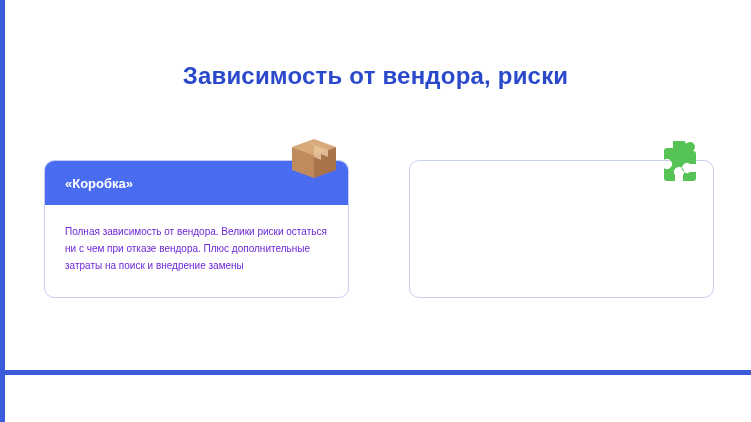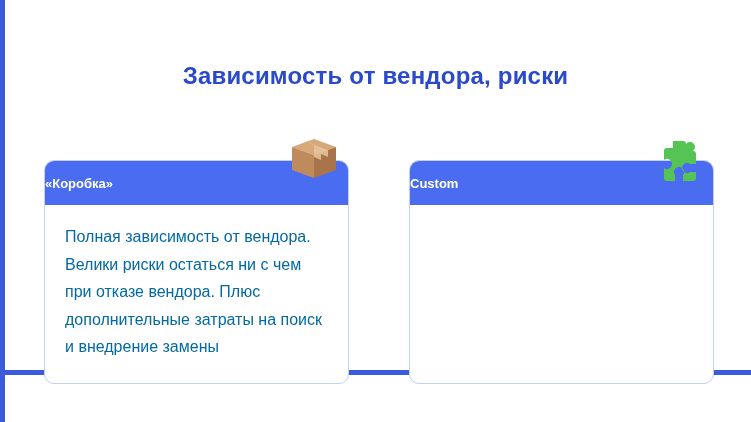--- a/index.html
+++ b/index.html
@@ -63,32 +63,33 @@
     border-radius: 10px;
     box-sizing: border-box;
     overflow: visible;
   }
   .card-header {
     background: #4a6cf0;
     border-radius: 9px 9px 0 0;
     height: 44px;
     display: flex;
     align-items: center;
+    padding-left: 20px;
     box-sizing: border-box;
   }
   .card-header-title {
     color: #ffffff;
     font-size: 13px;
     font-weight: bold;
   }
   .card-body {
     padding: 18px 20px 22px 20px;
-    font-size: 16px;
+    font-size: 10px;
     line-height: 1.72;
-    color: #0369a1;
+    color: #6d28d9;
   }
   .card-icon {
     position: absolute;
     top: -28px;
     right: 8px;
     width: 52px;
     height: 52px;
   }
   .card-icon svg {
     display: block;
@@ -122,19 +123,16 @@
       </div>
       <div class="card-body">Полная зависимость от вендора. Велики риски остаться ни с чем при отказе вендора. Плюс дополнительные затраты на поиск и внедрение замены</div>
     </div>
 
     <div class="card">
       <div class="card-icon">
         <svg viewBox="0 0 52 52" xmlns="http://www.w3.org/2000/svg">
           <path d="M20 8 h10 a3 3 0 0 1 3 3 a5 5 0 1 1 7 7 a3 3 0 0 1 3 3 v10 h-6 a5 5 0 1 0 0 8 h6 v6 a3 3 0 0 1 -3 3 h-10 v-6 a5 5 0 1 0 -8 0 v6 h-8 a3 3 0 0 1 -3 -3 v-10 a5 5 0 1 0 0 -8 v-9 a3 3 0 0 1 3 -3 h6 z" fill="#56c455"></path>
         </svg>
       </div>
-      <div class="card-header">
-        <span class="card-header-title">Custom</span>
-      </div>
     </div>
 
   </div>
 </div>
 
 </body></html>

